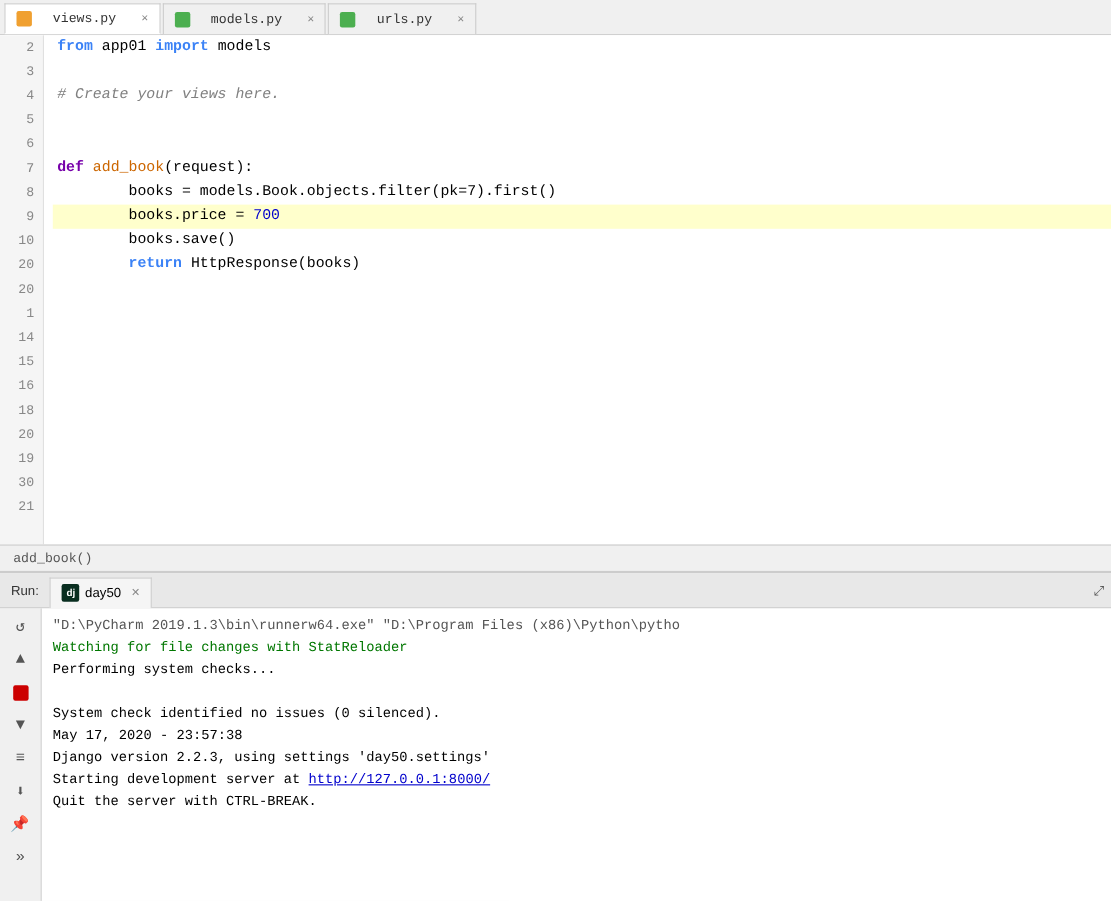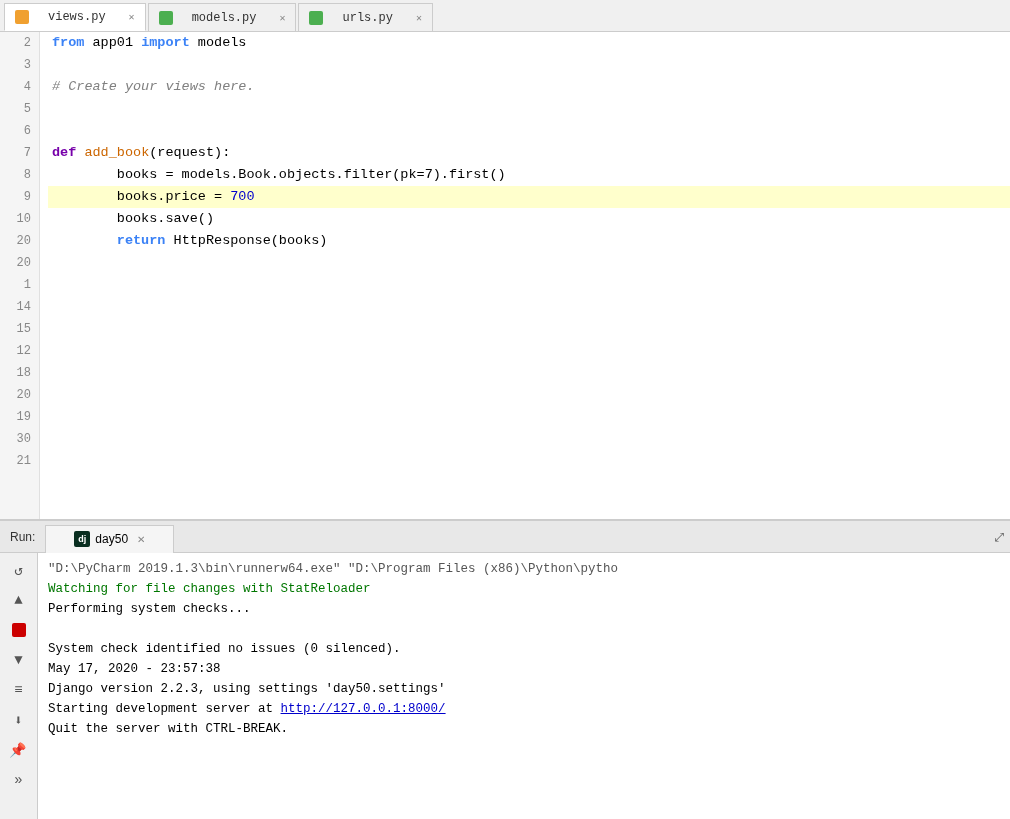--- a/index.html
+++ b/index.html
@@ -147,21 +147,21 @@
       padding: 0 10px;
       font-family: Arial, sans-serif;
     }
 
     .run-tab {
       display: flex;
       align-items: center;
       background: #f5f5f5;
       border: 1px solid #cccccc;
       border-bottom: none;
-      padding: 3px 28px;
+      padding: 3px 10px;
       font-size: 12px;
       font-family: Arial, sans-serif;
       gap: 5px;
       height: 28px;
       margin-top: 4px;
     }
 
     .run-body {
       display: flex;
       flex: 1;
@@ -274,30 +274,33 @@
         <div style="height: 22px; line-height: 22px;">6</div>
         <div style="height: 22px; line-height: 22px;">7</div>
         <div style="height: 22px; line-height: 22px;">8</div>
         <div style="height: 22px; line-height: 22px;">9</div>
         <div style="height: 22px; line-height: 22px;">10</div>
         <div style="height: 22px; line-height: 22px;">20</div>
         <div style="height: 22px; line-height: 22px;">20</div>
         <div style="height: 22px; line-height: 22px;">1</div>
         <div style="height: 22px; line-height: 22px;">14</div>
         <div style="height: 22px; line-height: 22px;">15</div>
-        <div style="height: 22px; line-height: 22px;">12</div>
+        <div style="height: 22px; line-height: 22px;">16</div>
         <div style="height: 22px; line-height: 22px;">18</div>
         <div style="height: 22px; line-height: 22px;">20</div>
         <div style="height: 22px; line-height: 22px;">19</div>
         <div style="height: 22px; line-height: 22px;">30</div>
         <div style="height: 22px; line-height: 22px; text-align: right;">21</div>
       </div>
     <div class="code-content" id="code-lines"><div class="code-line"><span class="kw-blue">from</span> <span class="normal">app01</span> <span class="kw-blue">import</span> <span class="normal">models</span></div><div class="code-line">&nbsp;</div><div class="code-line"><span class="comment"># Create your views here.</span></div><div class="code-line">&nbsp;</div><div class="code-line">&nbsp;</div><div class="code-line"><span class="kw-purple">def</span> <span class="kw-orange">add_book</span><span class="normal">(request):</span></div><div class="code-line"><span class="normal">        books = models.Book.objects.filter(pk=7).first()</span></div><div class="code-line highlighted"><span class="normal">        books.price = </span><span class="num">700</span></div><div class="code-line"><span class="normal">        books.save()</span></div><div class="code-line"><span class="kw-blue">        return</span> <span class="normal">HttpResponse(books)</span></div><div class="code-line">&nbsp;</div><div class="code-line">&nbsp;</div><div class="code-line">&nbsp;</div><div class="code-line">&nbsp;</div><div class="code-line">&nbsp;</div><div class="code-line">&nbsp;</div><div class="code-line">&nbsp;</div><div class="code-line">&nbsp;</div><div class="code-line">&nbsp;</div><div class="code-line">&nbsp;</div></div>
   </div>
 
+  <div class="status-bar">
+    <span>add_book()</span>
+  </div>
 </div>
 
 <div class="run-panel">
   <div class="run-header">
     <span class="run-label">Run:</span>
     <div class="run-tab">
       <div class="dj-icon">dj</div>
       <span>day50</span>
       <span class="tab-close">✕</span>
     </div>

